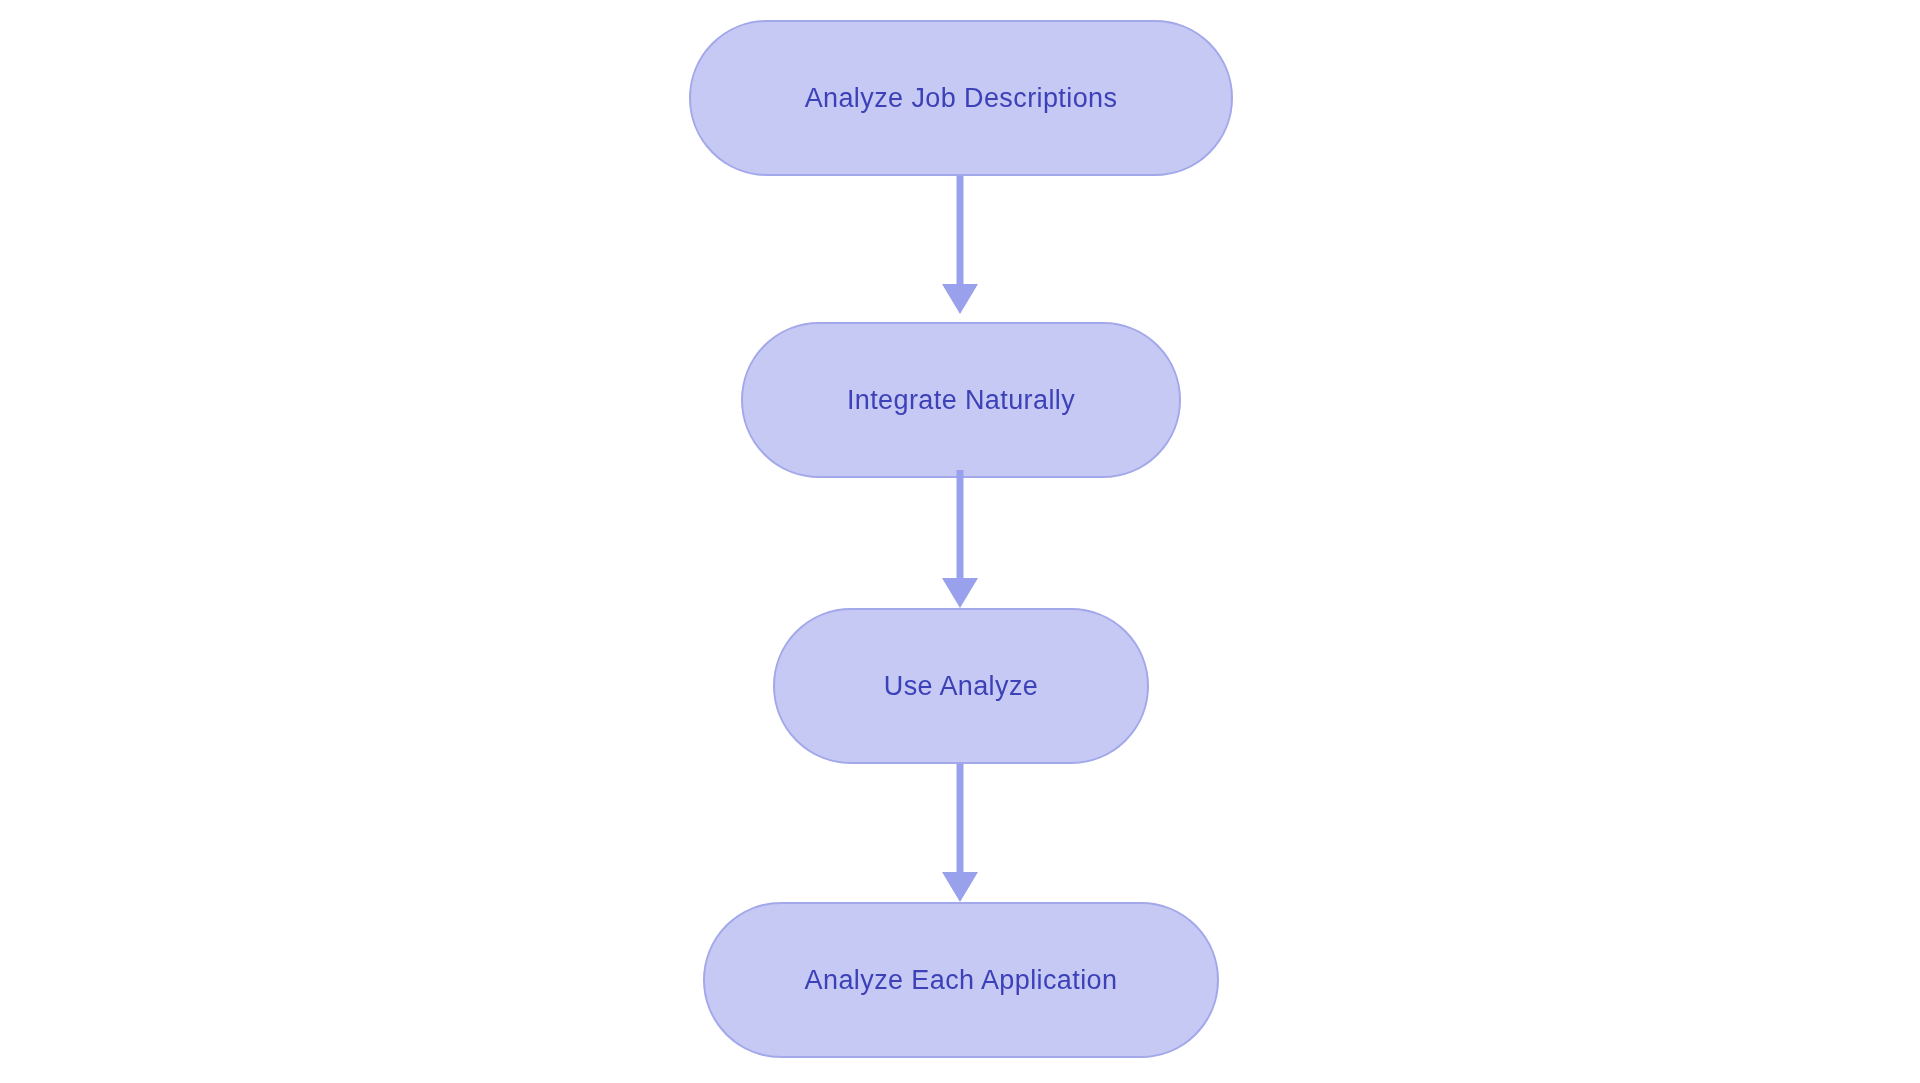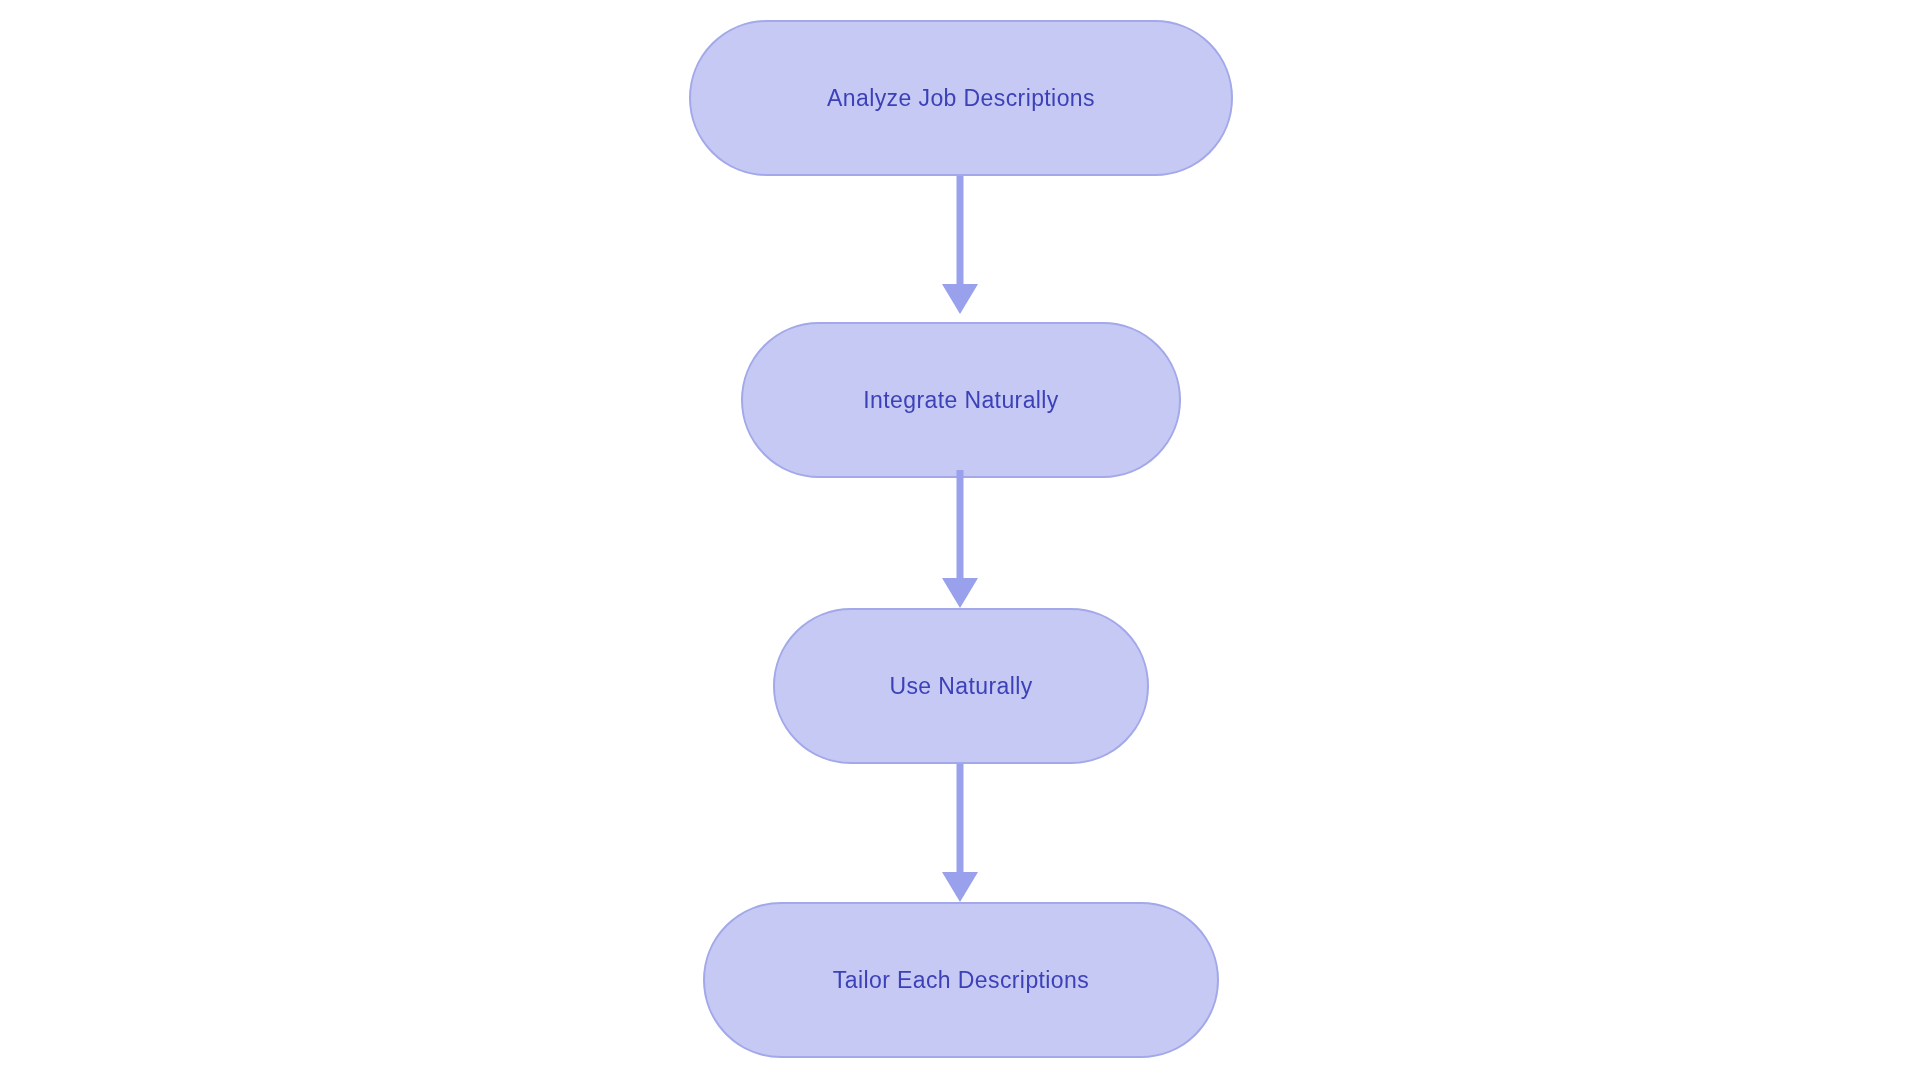--- a/index.html
+++ b/index.html
@@ -21,21 +21,21 @@
     height: 156px;
     background: var(--node-fill, #c6c9f4);
     border: 2px solid var(--node-border, #a2a8e9);
     border-radius: 78px;
     display: flex;
     align-items: center;
     justify-content: center;
   }
   .node-label {
     color: var(--node-text, #3c41b8);
-    font-size: 23px;
+    font-size: 27px;
     font-weight: 400;
     letter-spacing: 0.4px;
     white-space: nowrap;
   }
   .node-1 { left: 689px; top: 20px;  width: 544px; }
   .node-2 { left: 741px; top: 322px; width: 440px; }
   .node-3 { left: 773px; top: 608px; width: 376px; }
   .node-4 { left: 703px; top: 902px; width: 516px; }
 
   .connector {
@@ -72,25 +72,25 @@
   <div class="node node-2">
     <span class="node-label">Integrate Naturally</span>
   </div>
 
   <svg class="connector connector-2" width="40" height="138" viewBox="0 0 40 138" xmlns="http://www.w3.org/2000/svg">
     <line x1="20" y1="0" x2="20" y2="112"></line>
     <polygon points="2,108 38,108 20,138"></polygon>
   </svg>
 
   <div class="node node-3">
-    <span class="node-label">Use Naturally</span>
+    <span class="node-label">Use Analyze</span>
   </div>
 
   <svg class="connector connector-3" width="40" height="138" viewBox="0 0 40 138" xmlns="http://www.w3.org/2000/svg">
     <line x1="20" y1="0" x2="20" y2="112"></line>
     <polygon points="2,108 38,108 20,138"></polygon>
   </svg>
 
   <div class="node node-4">
-    <span class="node-label">Tailor Each Descriptions</span>
+    <span class="node-label">Analyze Each Application</span>
   </div>
 
 </div>
 
 </body></html>

